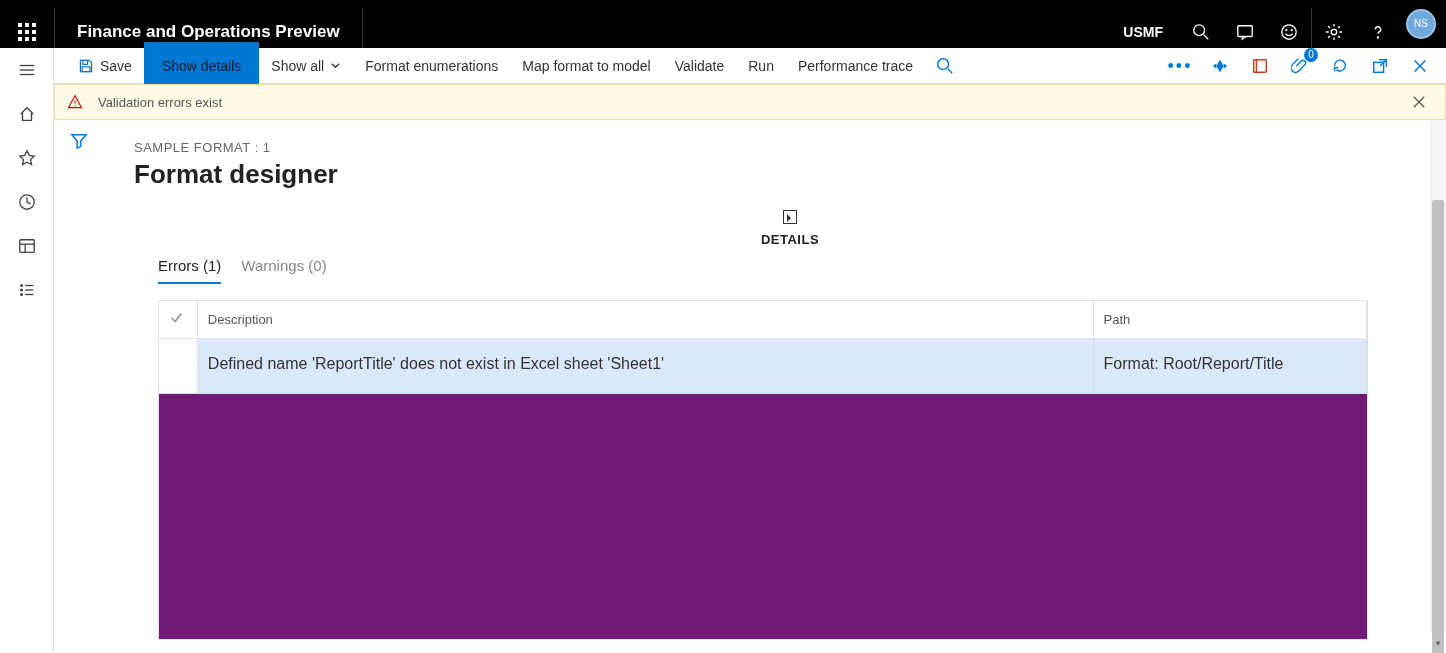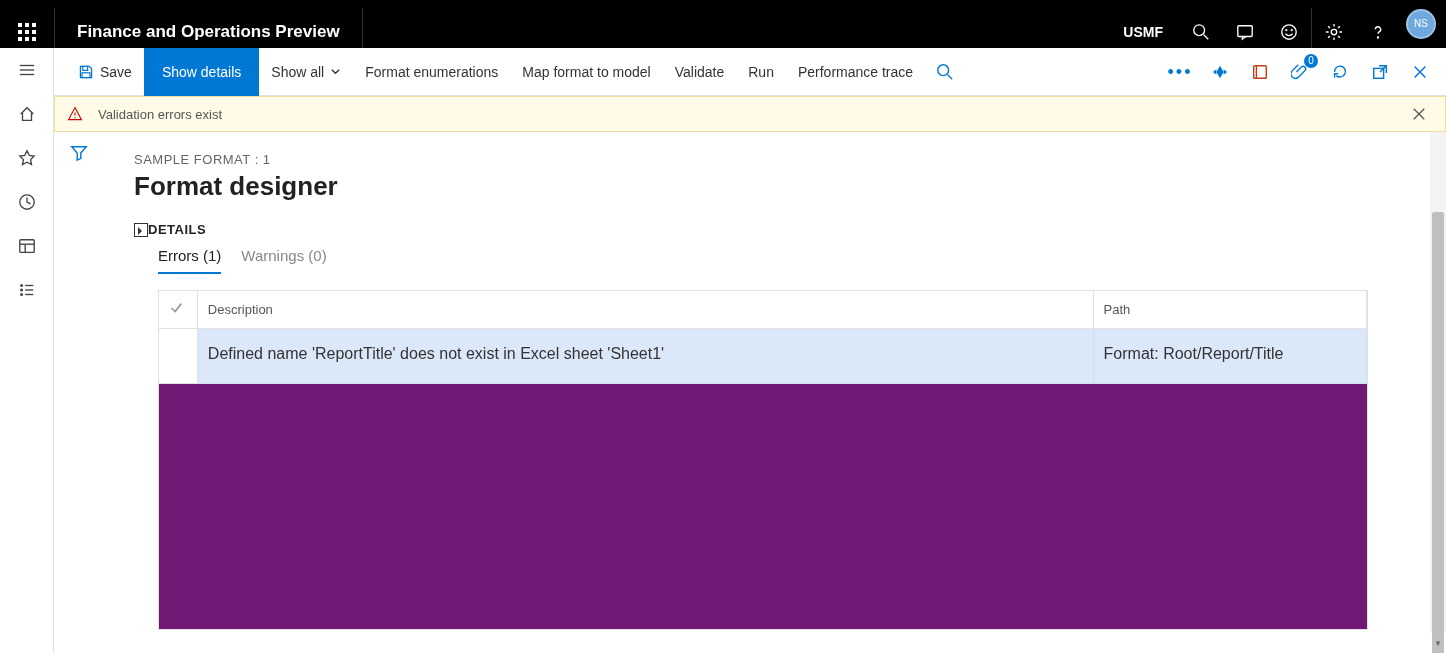--- a/index.html
+++ b/index.html
@@ -19,24 +19,24 @@
   
   
   .leftrail { position:absolute; top:48px; left:0; width:54px; bottom:0; border-right:1px solid #e1e1e1; background:#fff; display:flex; flex-direction:column; align-items:center; padding-top:10px; gap:20px;}
   .leftrail .rail-icon { width:24px; height:24px; display:flex; align-items:center; justify-content:center; color:#444;}
   .leftrail .rail-icon svg { width:18px; height:18px; fill:none; stroke:#444; stroke-width:1.5; }
 
   
   .main { position:absolute; top:48px; left:54px; right:0; bottom:0; display:flex; flex-direction:column; }
   
   
-  .cmdbar { height:48px; display:flex; align-items:center; padding:0 6px 0 12px; border-bottom:1px solid #e1e1e1; background:#fff; }
+  .cmdbar { height:36px; display:flex; align-items:center; padding:0 6px 0 12px; border-bottom:1px solid #e1e1e1; background:#fff; }
   .cmdbtn { display:flex; align-items:center; padding:0 12px; height:48px; font-size:14px; color:#333; gap:6px;}
   .cmdbtn.save svg{ width:16px;height:16px; fill:none; stroke:#0078d4; stroke-width:1.5;}
-  .cmdbtn.active { background:#0078d4; color:#ffffff; padding:0 18px;}
+  .cmdbtn.active { background:#0078d4; color:#0f172a; padding:0 18px;}
   .cmdbar-spacer{flex:1;}
   .cmd-icon { width:40px; height:48px; display:flex; align-items:center; justify-content:center; color:#0078d4;}
   .cmd-icon svg{ width:18px;height:18px; fill:none; stroke:#0078d4; stroke-width:1.6;}
   .cmd-icon .dots{ color:#0078d4; font-size:18px; letter-spacing:2px; line-height:1;}
   .badge{ position:relative;}
   .badge::after{ content:"0"; position:absolute; top:6px; right:2px; background:#0078d4; color:#fff; font-size:10px; width:14px; height:14px; border-radius:7px; display:flex; align-items:center;justify-content:center;}
 
   
   .warnstrip{ height:36px; background:#fffbe6; border:1px solid #f0e0a0; display:flex; align-items:center; padding:0 12px; font-size:13px; color:#555;gap:7px;}
   .warnstrip svg{ width:16px;height:16px; margin-right:8px; }
@@ -45,21 +45,21 @@
 
   
   .body{ flex:1; display:flex; overflow:hidden; position:relative;}
   .filter-col{ width:50px; padding-top:12px; display:flex; justify-content:center;}
   .filter-col svg{ width:18px;height:18px; fill:none; stroke:#0078d4; stroke-width:1.6;}
   .content{ flex:1; padding:20px 0 0 30px; position:relative; overflow:hidden;}
   
   .breadcrumb{ font-size:13px; color:#666; letter-spacing:0.5px; }
   .page-title{ font-size:26px; font-weight:600; color:#222; margin-top:4px; }
   
-  .section-hdr{ display:flex; align-items:center; margin-top:20px; margin-bottom:10px;}
+  .section-hdr{ display:flex; align-items:center; gap:8px; margin-top:20px; margin-bottom:10px;flex-direction:column;}
   .section-toggle{ width:14px; height:14px; border:1px solid #333; display:flex;align-items:center;justify-content:center;}
   .section-toggle::before{ content:""; width:0;height:0; border-left:4px solid transparent; border-right:4px solid transparent; border-bottom:5px solid #333; transform: rotate(180deg) translateY(-1px) rotate(360deg);}
   
   .section-toggle{ position:relative;}
   .section-toggle::before{ content:""; position:absolute; width:0;height:0; border-top:4px solid transparent; border-bottom:4px solid transparent; border-right:4px solid #333; left:3px; top:2px;}
   .section-label{ font-size:13px; font-weight:700; letter-spacing:0.5px; color:#222;}
   
   
   .tabs{ display:flex; gap:20px; margin:10px 0 16px 24px; }
   .tab{ font-size:15px; color:#888; padding-bottom:8px; }

